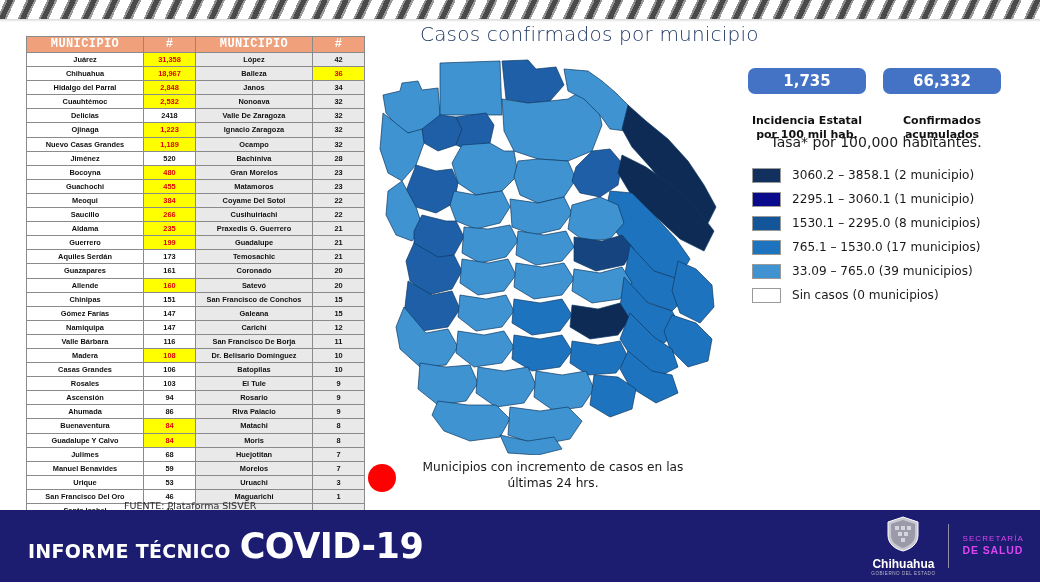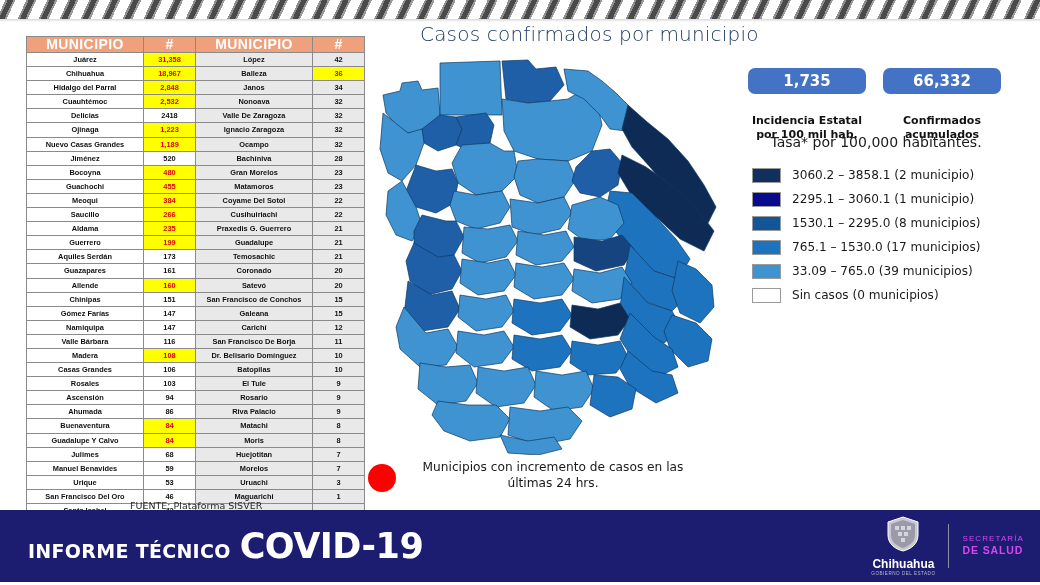--- a/index.html
+++ b/index.html
@@ -49,34 +49,34 @@
     text-align: center;
     height: 13.1px;
     padding: 0 1px;
     line-height: 13.1px;
     white-space: nowrap;
     overflow: hidden;
   }
   table.muni th {
     background: #F0A07A;
     color: #ffffff;
-    font-size: 14px;
+    font-size: 12px;
     letter-spacing: .4px;
-    height: 15px; line-height: 15px;
+    height: 15px; line-height: 15px; font-family: Liberation Mono, monospace;
   }
   col.c-name { width: 117px; }
   col.c-num  { width: 52px; }
   td.name-l { background: #ffffff; color: #111; }
   td.num-l  { background: #ffffff; color: #111; }
   td.name-r { background: #e9e9e9; color: #111; }
   td.num-r  { background: #e9e9e9; color: #111; }
   td.hl { background: #FFFF00 !important; color: #E00000 !important; }
 
   .fuente {
-    position: absolute; left: 130px; top: 500px;
+    position: absolute; left: 124px; top: 500px;
     font-size: 9.5px; color: #2b2b2b;
     font-family: "DejaVu Sans", sans-serif;
     z-index: 1;
   }
 
   
   .dot-note {
     position: absolute; left: 368px; top: 458px;
     display: flex; align-items: flex-end; gap: 12px;
     width: 330px;

